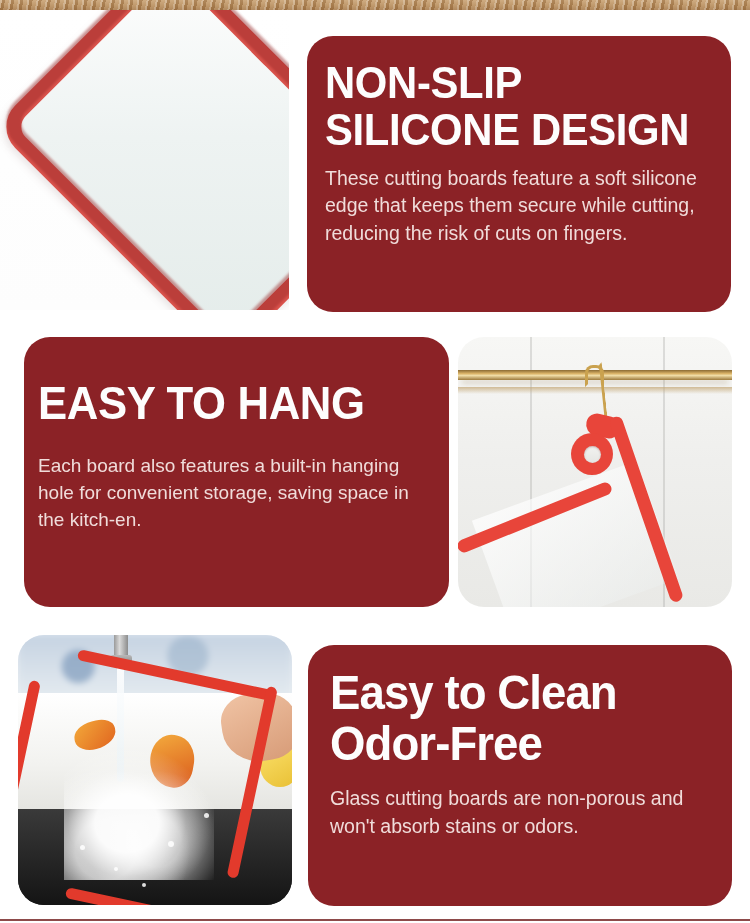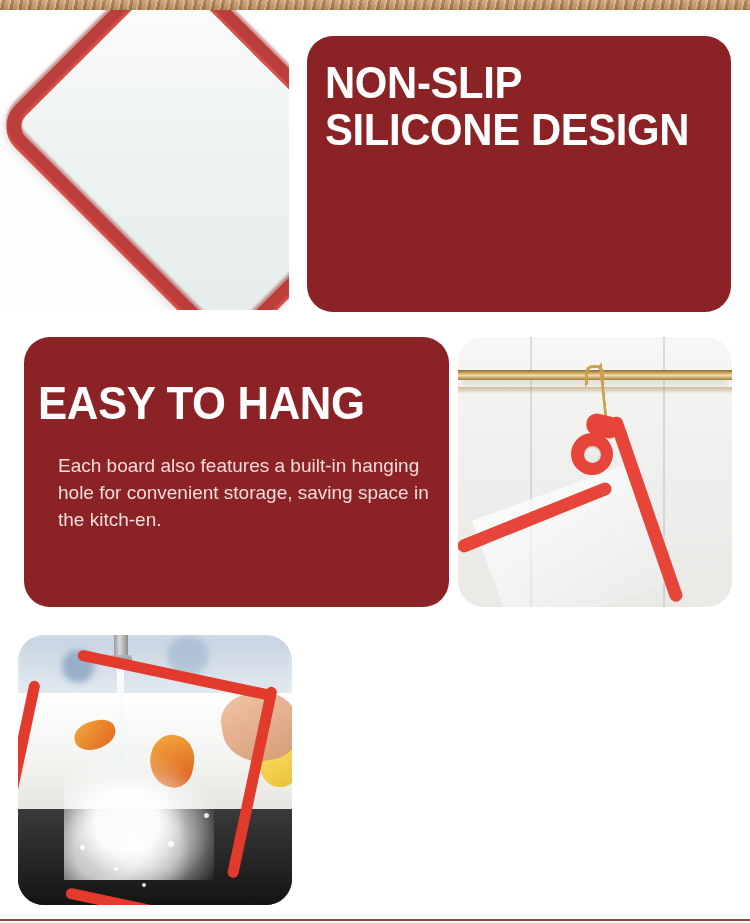--- a/index.html
+++ b/index.html
@@ -47,21 +47,21 @@
   }
 
   
   #card-noslip{left:307px;top:36px;width:424px;height:276px;padding:24px 18px 0 18px;}
   #card-noslip .headline{font-size:45px;}
   #card-noslip .body{font-size:19.5px;margin-top:11px;}
 
   
   #card-hang{left:24px;top:337px;width:425px;height:270px;padding:42px 20px 0 14px;}
   #card-hang .headline{font-size:47px;}
-  #card-hang .body{font-size:19px;margin-top:25px;margin-left:20px;}
+  #card-hang .body{font-size:19px;margin-top:25px;}
 
   
   #card-clean{left:308px;top:645px;width:424px;height:261px;padding:22px 20px 0 22px;}
   #card-clean .headline{font-size:49px;letter-spacing:-1px;}
   #card-clean .body{font-size:19.5px;margin-top:16px;}
 
   
   .photo{position:absolute;overflow:hidden;background:#fff;}
 
   
@@ -233,20 +233,21 @@
     <div class="board-second"></div>
     <div class="board-shape">
       <div class="board-face"></div>
       <div class="board-edge"></div>
     </div>
   </div>
 
   <div class="card" id="card-noslip">
     <h2 class="headline">NON-SLIP</h2>
     <h2 class="headline">SILICONE DESIGN</h2>
+    <p class="body">These cutting boards feature a soft silicone edge that keeps them secure while cutting, reducing the risk of cuts on fingers.</p>
   </div>
 
   <div class="card" id="card-hang">
     <h2 class="headline">EASY TO HANG</h2>
     <p class="body">Each board also features a built-in hanging hole for convenient storage, saving space in the kitch-en.</p>
   </div>
 
   <div class="photo" id="photo-hang">
     <div class="tile-seam seam-a"></div>
     <div class="tile-seam seam-b"></div>
@@ -278,15 +279,20 @@
     <div class="drop" style="left:96px;top:232px;width:4px;height:4px;"></div>
     <div class="drop" style="left:150px;top:206px;width:6px;height:6px;"></div>
     <div class="drop" style="left:186px;top:178px;width:5px;height:5px;"></div>
     <div class="drop" style="left:124px;top:248px;width:4px;height:4px;"></div>
     <div class="board-f-top"></div>
     <div class="board-f-left"></div>
     <div class="board-f-right"></div>
     <div class="board-f-bot"></div>
   </div>
 
+  <div class="card" id="card-clean">
+    <h2 class="headline">Easy to Clean</h2>
+    <h2 class="headline">Odor-Free</h2>
+    <p class="body">Glass cutting boards are non-porous and won't absorb stains or odors.</p>
+  </div>
 
   <div class="bottom-rule"></div>
 </div>
 
 </body></html>

